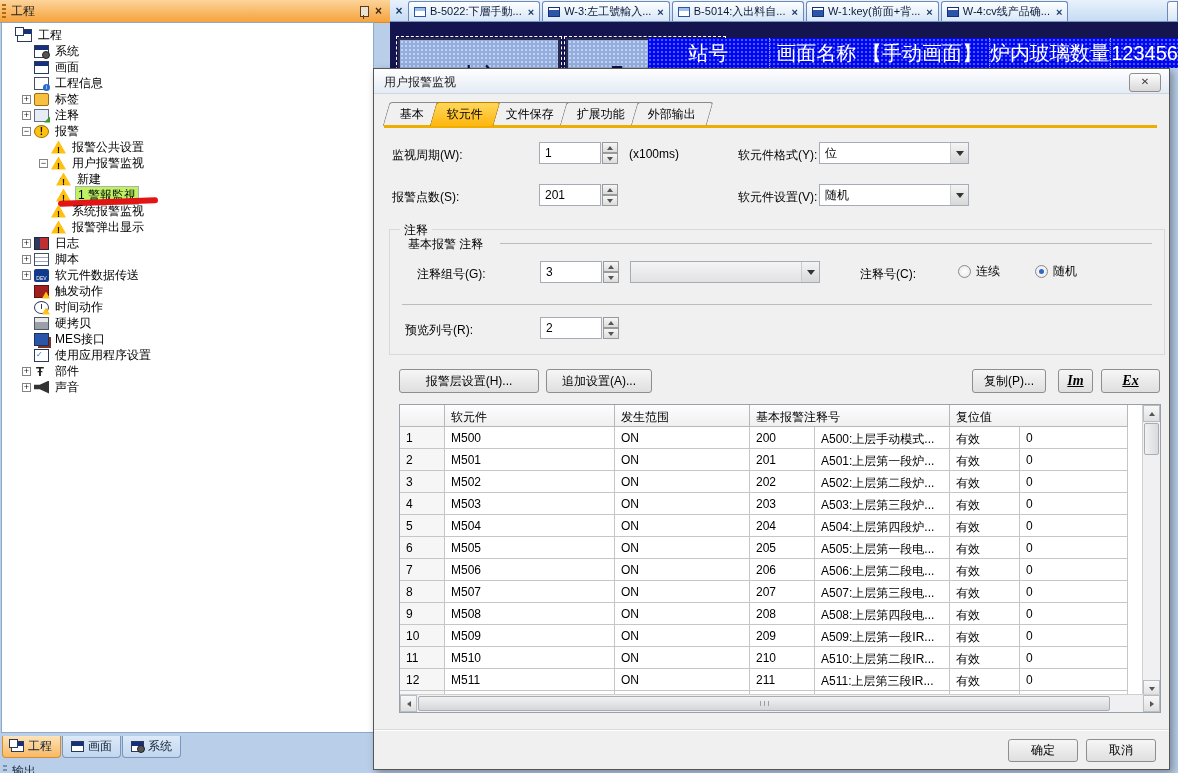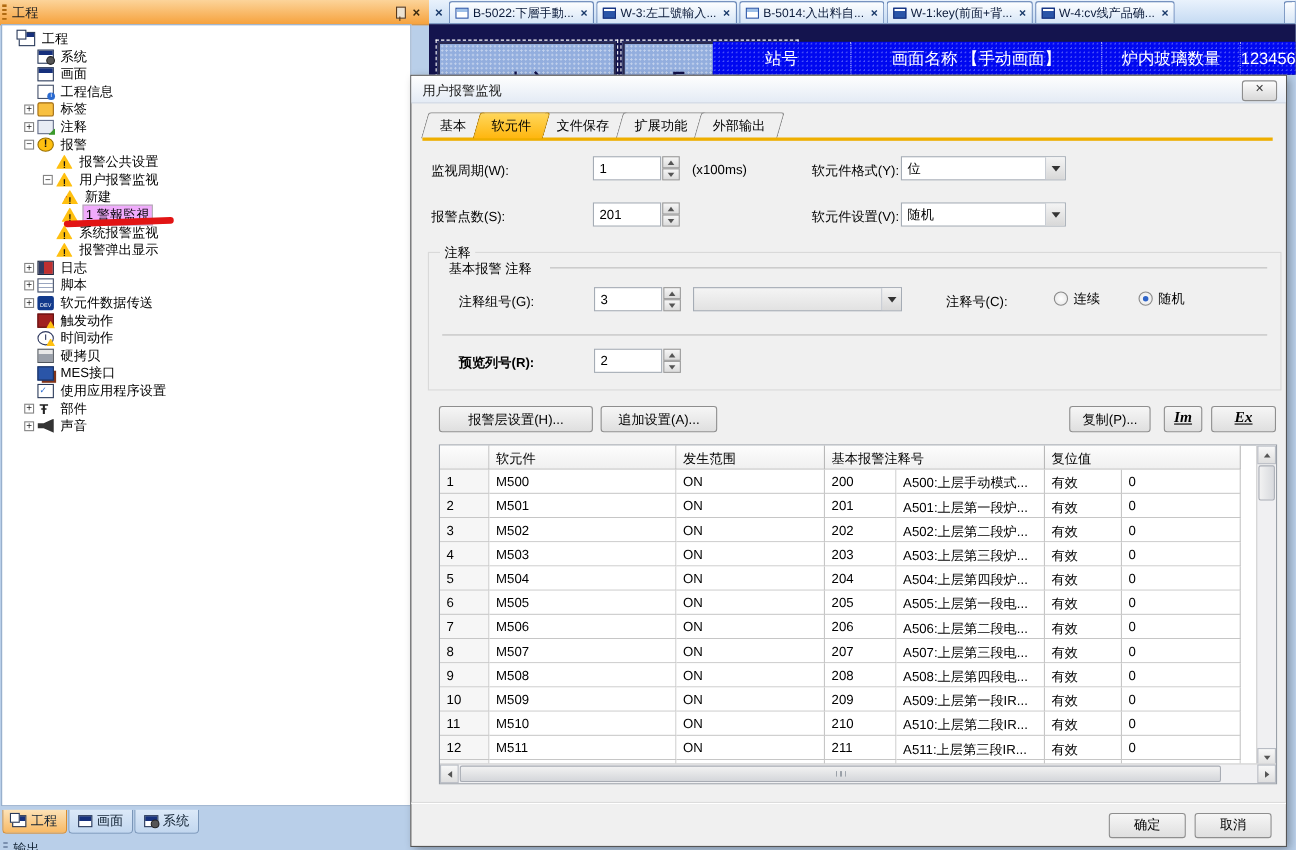--- a/index.html
+++ b/index.html
@@ -25,21 +25,21 @@
   .titem[data-depth="1"]{padding-left:20px;}
   .titem[data-depth="2"]{padding-left:37px;}
   .titem[data-depth="3"]{padding-left:42px;}
   .texp{width:9px;height:9px;margin-right:3px;flex:none;position:relative;box-sizing:border-box;}
   .texp[data-exp="plus"],.texp[data-exp="minus"]{border:1px solid #848484;background:#fff;}
   .texp[data-exp="plus"]::before,.texp[data-exp="minus"]::before{
     position:absolute;left:0;top:-1px;width:7px;text-align:center;font-size:9px;line-height:9px;color:#222;}
   .texp[data-exp="plus"]::before{content:"+";}
   .texp[data-exp="minus"]::before{content:"−";}
   .tlabel{padding:0 2px;}
-  .titem[data-selected="true"] .tlabel{background:#f0abfc;border:1px solid #b0b0b0;margin:-1px 0;}
+  .titem[data-selected="true"] .tlabel{background:#bef264;border:1px solid #b0b0b0;margin:-1px 0;}
   .titem[data-annotated="true"]::after{content:"";position:absolute;left:56px;top:12px;width:100px;height:6px;
     background:#e21414;border-radius:3px;transform:rotate(-2deg);}
   
   .tico{width:15px;height:13px;flex:none;margin-right:4px;position:relative;box-sizing:border-box;}
   [data-name="project-icon"],[data-name="screen-icon"],[data-name="system-icon"],
   [data-name="hardcopy-icon"],[data-name="appset-icon"],
   [data-name="project-tab-icon"],[data-name="screen-tab-icon"],[data-name="system-tab-icon"]{
     background:linear-gradient(#16307c 0 4px,#fff 4px);border:1px solid #2a3a5a;}
   [data-name="system-icon"]::after,[data-name="system-tab-icon"]::after{content:"";position:absolute;right:-2px;bottom:-2px;
     width:6px;height:6px;background:#555;border-radius:50%;border:1px solid #222;}
@@ -109,21 +109,21 @@
   .etab-partial{width:9px;height:19px;background:linear-gradient(#fdfeff,#d7e6f7);
     border:1px solid #6a88b8;border-bottom:none;border-radius:3px 0 0 0;margin-left:auto;}
   .canvas{position:absolute;left:0;top:22px;right:0;height:46px;background:#14144e;overflow:hidden;}
   .cbtn{position:absolute;top:16px;height:46px;background:#93aede;border:2px solid #2a2a50;
     outline:1px dashed #fff;outline-offset:1px;overflow:hidden;box-sizing:border-box;
     background-image:radial-gradient(circle,rgba(255,255,255,.45) 1px,transparent 1px);background-size:4px 4px;}
   .cbtn span{position:absolute;left:0;right:0;top:22px;text-align:center;
     font-size:19px;font-weight:bold;color:#10104a;}
   .bluebar{position:absolute;left:258px;top:16px;right:0;height:30px;background:#0008f0;display:flex;
     background-image:radial-gradient(circle,rgba(160,170,255,.5) 0.8px,transparent 0.8px);background-size:4px 4px;}
-  .bseg{display:flex;align-items:center;justify-content:center;color:#fff;font-size:15px;
+  .bseg{display:flex;align-items:center;justify-content:center;color:#fff;font-size:20px;
     border-right:1px dotted #9aa2ff;white-space:nowrap;box-sizing:border-box;}
   
   .dialog{position:absolute;left:373px;top:68px;width:797px;height:702px;background:#f0f0f0;
     border:1px solid #565656;box-shadow:3px 3px 8px rgba(0,0,0,.35);box-sizing:border-box;}
   .dtitlebar{position:absolute;left:0;top:0;right:0;height:24px;
     background:linear-gradient(#fefefe,#e4ebf5);border-bottom:1px solid #cdd6e4;}
   .dtitle{position:absolute;left:10px;top:5px;font-size:12px;color:#1a1a1a;}
   .dclose{position:absolute;right:8px;top:4px;width:30px;height:17px;border:1px solid #8e8e8e;border-radius:3px;
     background:linear-gradient(#fdfdfd,#d8d8d8);text-align:center;font-size:10px;font-weight:bold;
     line-height:16px;color:#3a3a3a;}
@@ -527,21 +527,21 @@
       <span class="rdot" data-name="radio-icon"></span>
       <span data-name="radio-continuous-label">连续</span>
     </span>
     <span class="radio" style="left:645px;top:33px;" data-checked="true" data-name="radio-random">
       <span class="rdot" data-name="radio-icon"></span>
       <span data-name="radio-random-label">随机</span>
     </span>
 
     <span class="gb-sep" data-name="divider"></span>
 
-    <span class="dlabel" style="left:27px;top:92px;font-weight:bold;" data-name="preview-column-label">预览列号(R):</span>
+    <span class="dlabel" style="left:15px;top:92px;" data-name="preview-column-label">预览列号(R):</span>
     <span class="spin" style="left:150px;top:87px;" data-name="preview-column-spinner">
       <span class="sval" data-name="preview-column-value">2</span>
       <span class="sbtns">
           <span class="sb" data-name="spin-up-button">
             <i class="arr-up"></i>
           </span>
           <span class="sb" data-name="spin-down-button">
             <i class="arr-dn"></i>
           </span>
         </span>

